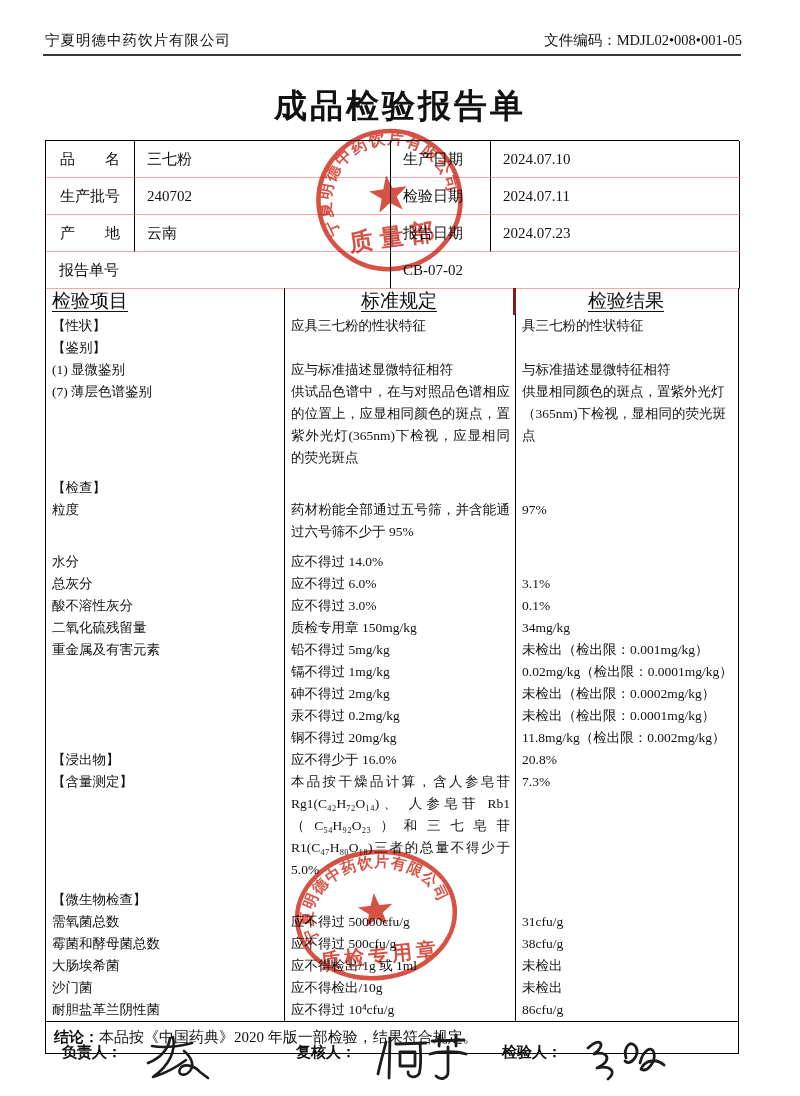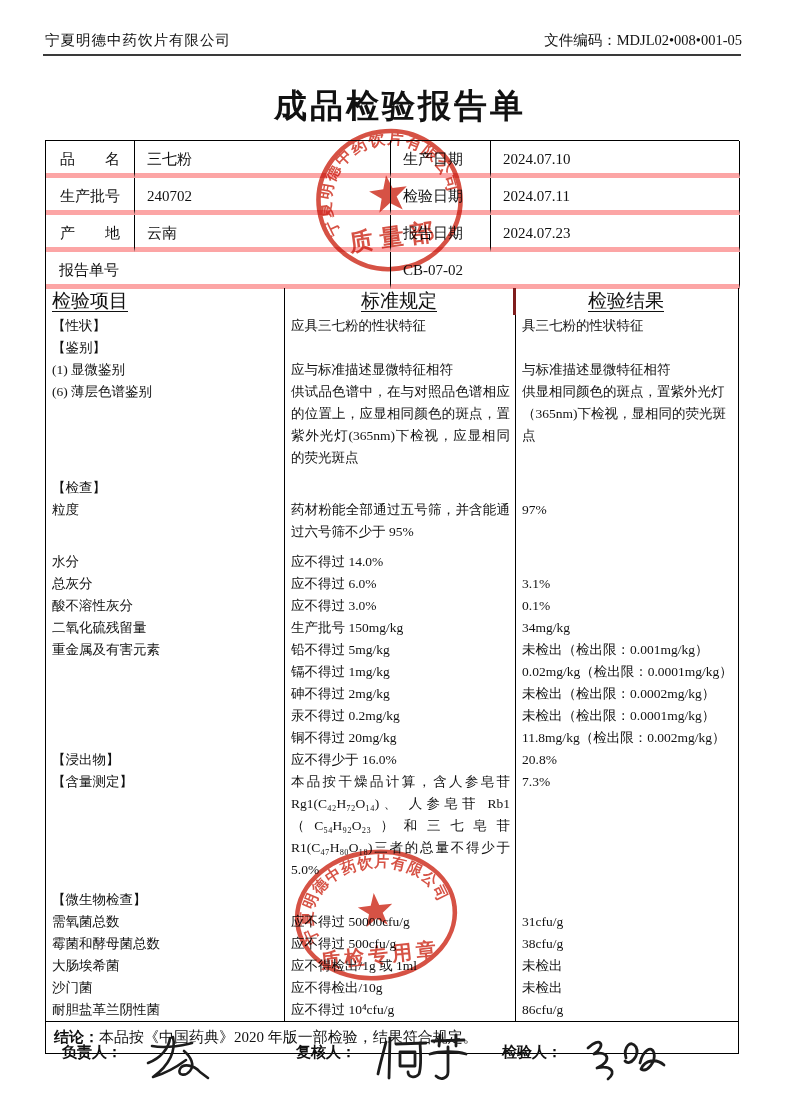--- a/index.html
+++ b/index.html
@@ -9,21 +9,21 @@
   
   .hdr-company{left:45px;top:31px;font-size:14.5px;letter-spacing:1px;}
   .hdr-code{right:58px;top:31px;font-size:14.5px;}
   .hdr-line{left:43px;top:54px;width:698px;height:2px;background:#3a3a3a;}
   
   .title{left:0;right:0;top:84px;text-align:center;font-size:33px;font-weight:bold;
          letter-spacing:3px;font-family:"Liberation Sans","DejaVu Sans",sans-serif;}
   
   .info-table{left:45px;top:140px;width:694px;border-left:1px solid #000;border-top:1px solid #000;
               display:grid;grid-template-columns:89px 256px 100px 249px;box-sizing:border-box;}
-  .info-table .cell{border-right:1px solid #000;border-bottom:5px solid #fca5a5;height:37px;
+  .info-table .cell{border-right:1px solid #000;border-bottom:1px solid #fca5a5;height:37px;
                     line-height:36px;font-size:15px;box-sizing:border-box;padding-left:12px;overflow:hidden;}
   .info-table .lab{padding:0 14px;text-align:justify;text-align-last:justify;}
   .info-table .span2a{grid-column:1 / span 2;}
   .info-table .span2b{grid-column:3 / span 2;}
   
   .main-table{left:45px;top:288px;width:694px;border:1px solid #000;border-top:none;box-sizing:border-box;background:transparent;}
   .mhead{display:grid;grid-template-columns:238px 232px 220px;height:27px;line-height:26px;font-size:19px;}
   .mhead .h1{padding-left:6px;}
   .mhead .h2{text-align:center;border-left:1px solid #000;border-right:3px solid #7f1d1d;box-sizing:border-box;}
   .mhead .h3{text-align:center;}
@@ -96,21 +96,21 @@
           <div class="c c1">【鉴别】</div>
           <div class="c c2"></div>
           <div class="c c3"></div>
         </div>
         <div class="mrow">
           <div class="c c1">(1) 显微鉴别</div>
           <div class="c c2">应与标准描述显微特征相符</div>
           <div class="c c3">与标准描述显微特征相符</div>
         </div>
         <div class="mrow">
-          <div class="c c1">(6) 薄层色谱鉴别</div>
+          <div class="c c1">(7) 薄层色谱鉴别</div>
           <div class="c c2 justify">供试品色谱中，在与对照品色谱相应的位置上，应显相同颜色的斑点，置紫外光灯(365nm)下检视，应显相同的荧光斑点</div>
           <div class="c c3 wrap">供显相同颜色的斑点，置紫外光灯（365nm)下检视，显相同的荧光斑点</div>
         </div>
         <div class="mgap" style="height: 8px;">
           <div></div>
           <div class="g2"></div>
           <div></div>
         </div>
         <div class="mrow">
           <div class="c c1">【检查】</div>
@@ -136,21 +136,21 @@
           <div class="c c2">应不得过 6.0%</div>
           <div class="c c3">3.1%</div>
         </div>
         <div class="mrow">
           <div class="c c1">酸不溶性灰分</div>
           <div class="c c2">应不得过 3.0%</div>
           <div class="c c3">0.1%</div>
         </div>
         <div class="mrow">
           <div class="c c1">二氧化硫残留量</div>
-          <div class="c c2">生产批号 150mg/kg</div>
+          <div class="c c2">质检专用章 150mg/kg</div>
           <div class="c c3">34mg/kg</div>
         </div>
         <div class="mrow">
           <div class="c c1">重金属及有害元素</div>
           <div class="c c2">铅不得过 5mg/kg</div>
           <div class="c c3">未检出（检出限：0.001mg/kg）</div>
         </div>
         <div class="mrow">
           <div class="c c1"></div>
           <div class="c c2">镉不得过 1mg/kg</div>

